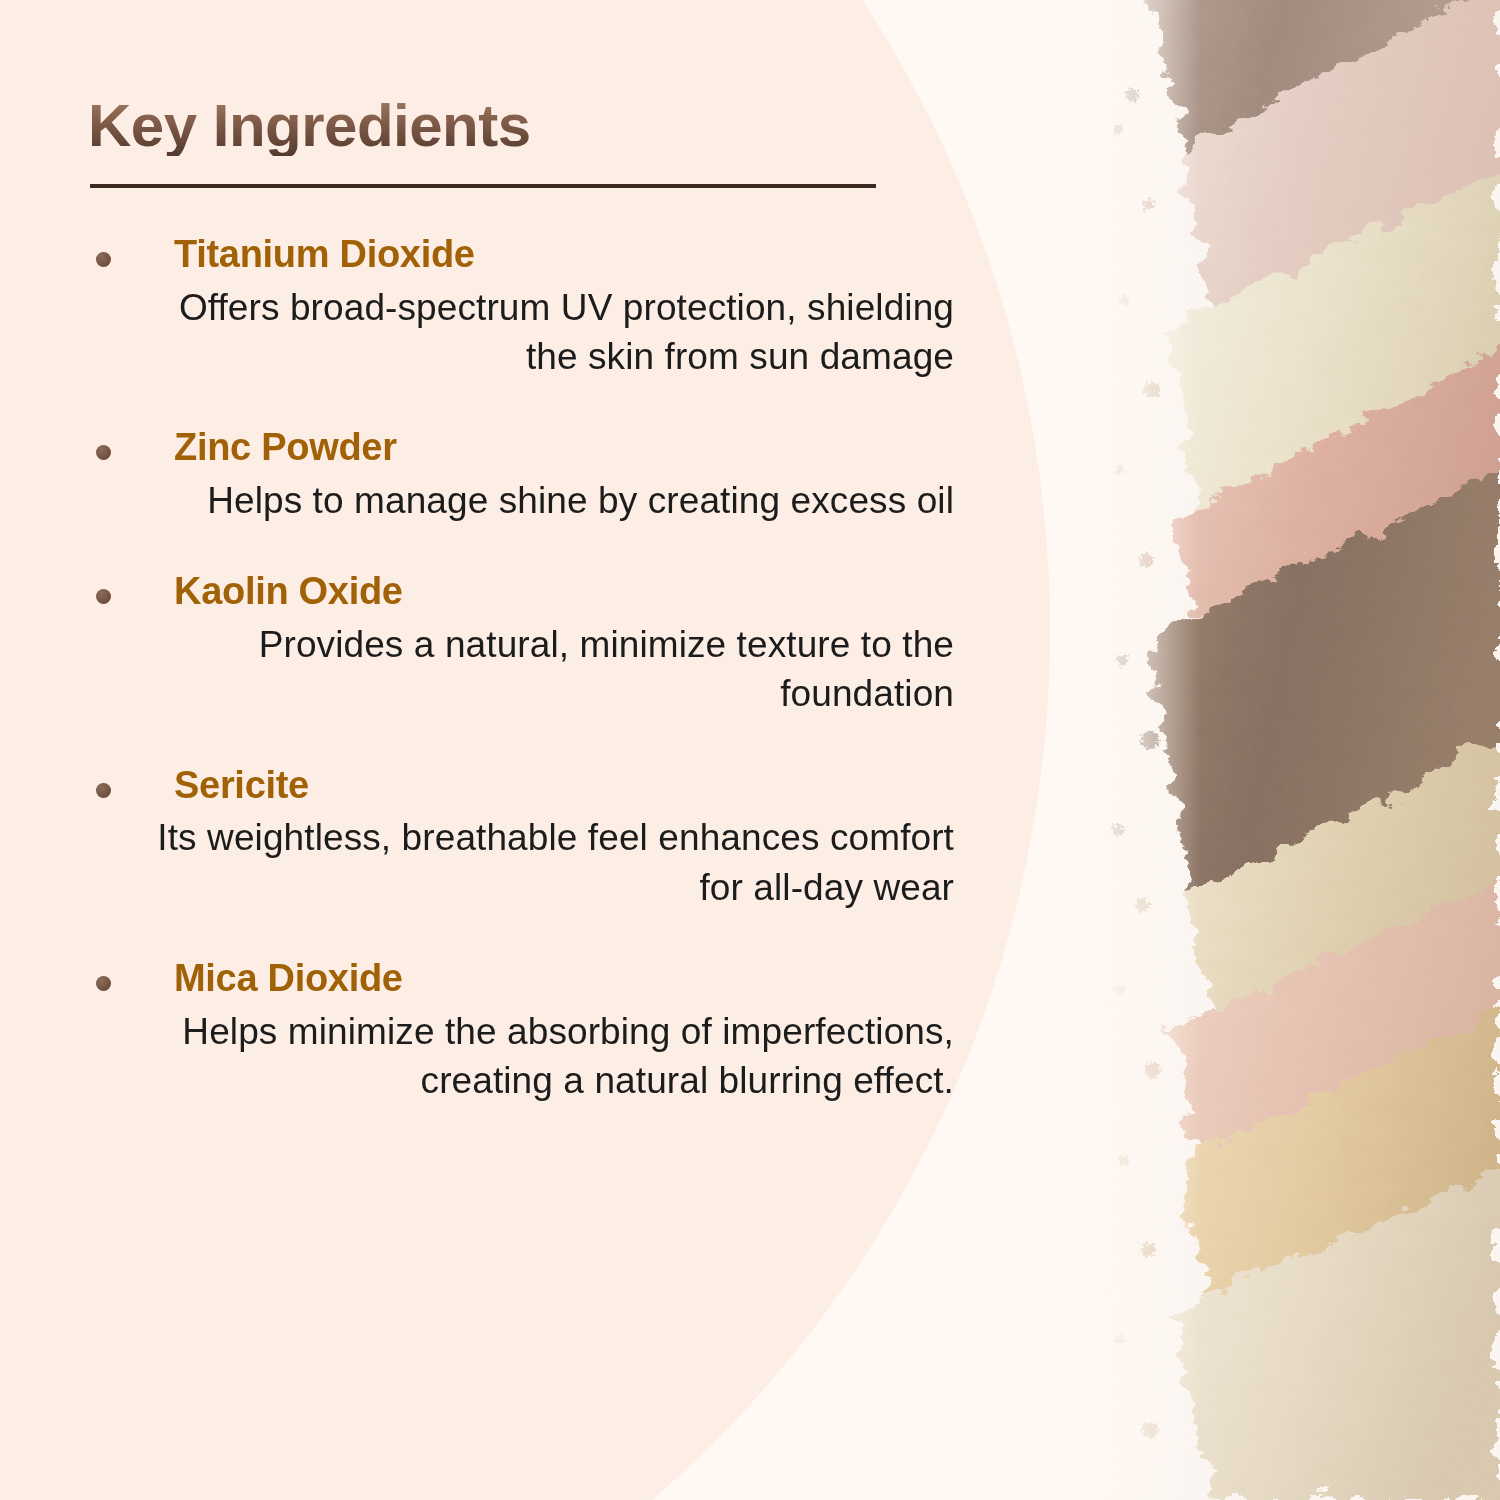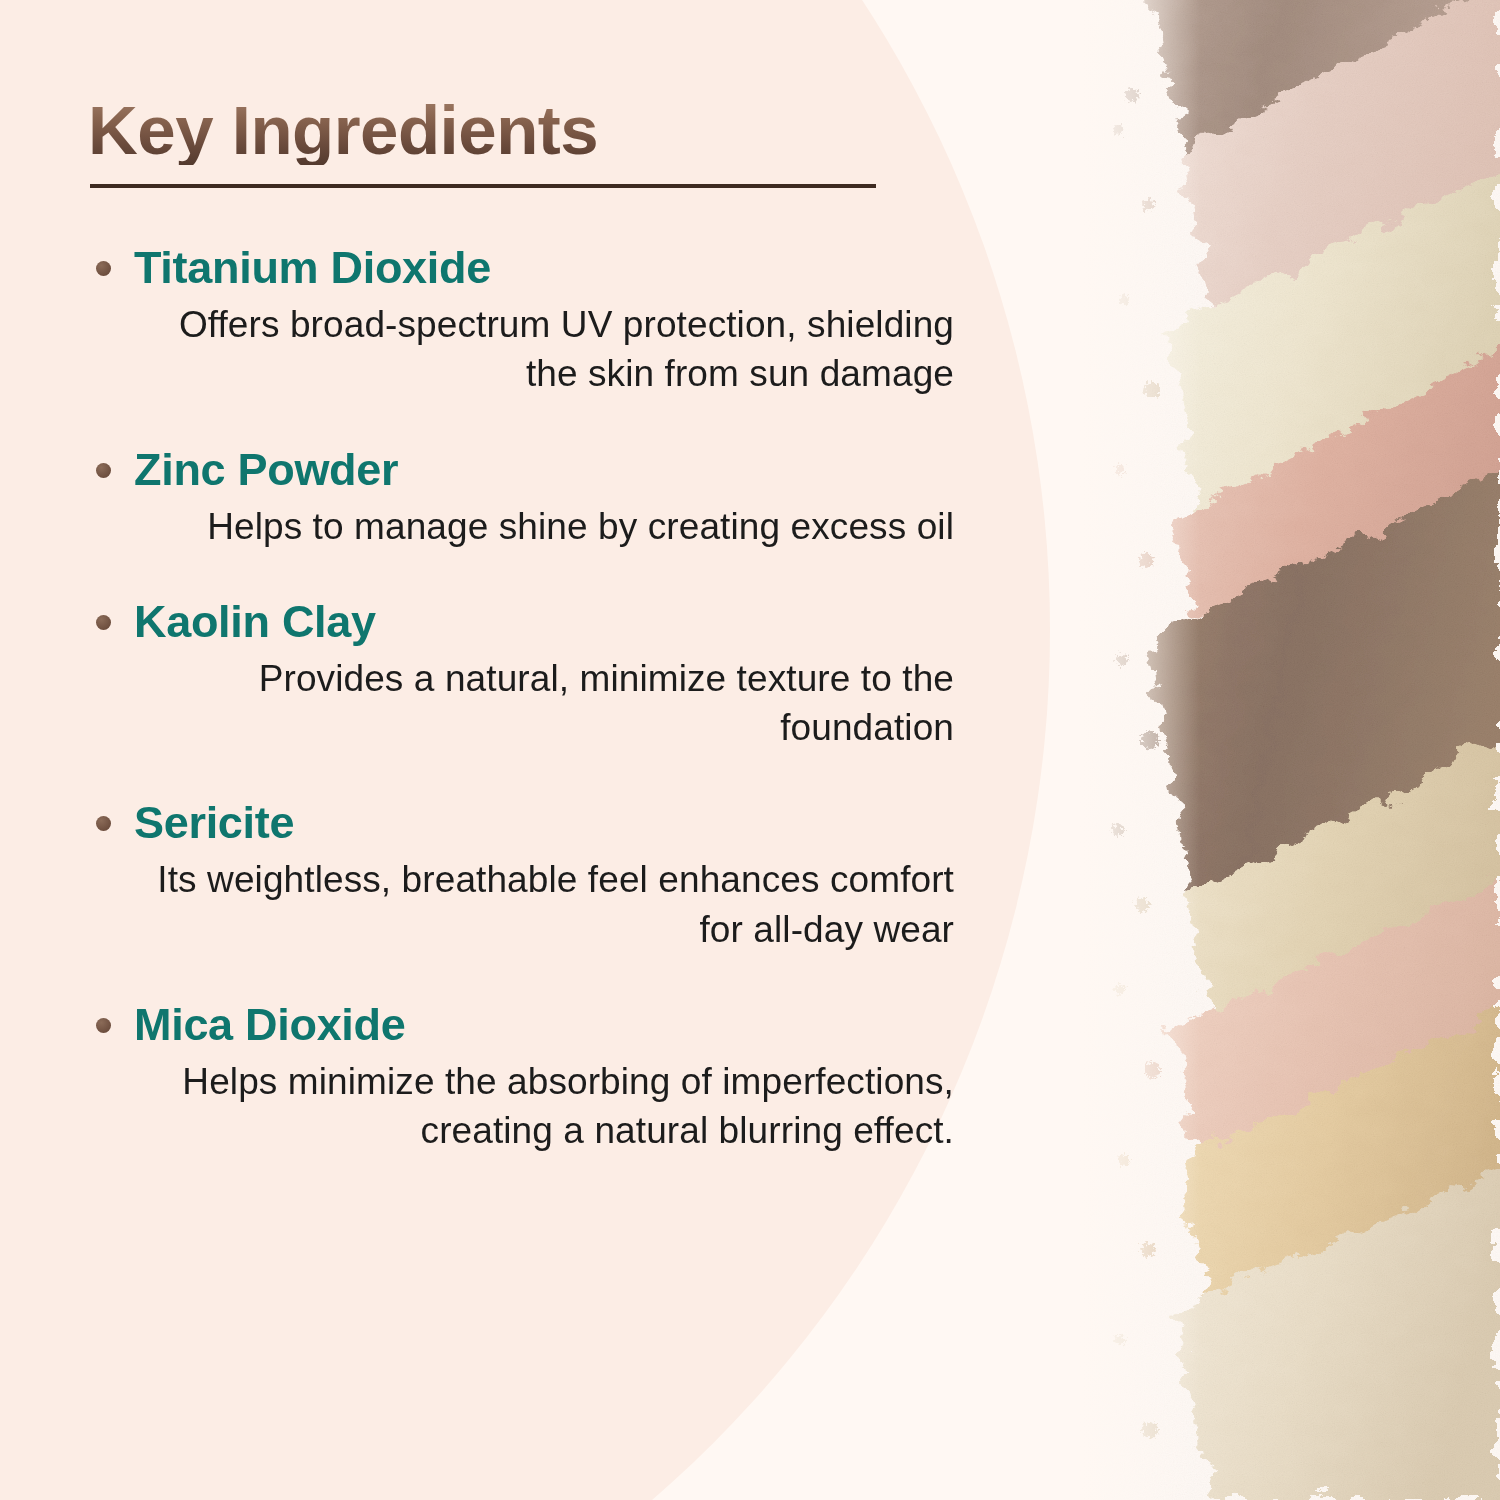--- a/index.html
+++ b/index.html
@@ -36,21 +36,21 @@
   #content{
     position:absolute;
     left:0; top:0;
     width:1060px; height:1500px;
     padding:96px 0 0 88px;
   }
 
   
   #title-wrap{ position:relative; width:800px; }
   #page-title{
-    font-size:69px;
+    font-size:60px;
     font-weight:bold;
     letter-spacing:-0.5px;
     line-height:1.0;
     background:linear-gradient(to bottom, #A27E68 0%, #8A6550 30%, #6B4B3C 70%, #533A2E 100%);
     -webkit-background-clip:text;
     background-clip:text;
     color:transparent;
     -webkit-text-fill-color:transparent;
     display:inline-block;
     white-space:nowrap;
@@ -76,25 +76,26 @@
   .ingredient-item:last-child{ margin-bottom:0; }
   .bullet-dot{
     position:absolute;
     left:8px; top:20px;
     width:15px; height:15px;
     border-radius:50%;
     background:radial-gradient(circle at 35% 30%, #8B6B58, #6E4F3F 70%, #5E4233 100%);
   }
   .ingredient-name{
     display:block;
-    font-size:45px;
+    font-size:38px;
     font-weight:bold;
-    color:#0f766e;
+    color:#a16207;
     letter-spacing:-0.3px;
     line-height:1.18;
+    margin-left:40px;
   }
   .ingredient-desc{
     display:block;
     margin-top:6px;
     font-size:37px;
     font-weight:300;
     color:#1C1C1C;
     line-height:1.33;
     letter-spacing:0.1px;
     max-width:820px;
@@ -247,21 +248,21 @@
     </li>
 
     <li class="ingredient-item">
       <span class="bullet-dot"></span>
       <span class="ingredient-name">Zinc Powder</span>
       <span class="ingredient-desc">Helps to manage shine by creating excess oil</span>
     </li>
 
     <li class="ingredient-item">
       <span class="bullet-dot"></span>
-      <span class="ingredient-name">Kaolin Clay</span>
+      <span class="ingredient-name">Kaolin Oxide</span>
       <span class="ingredient-desc">Provides a natural, minimize texture to the foundation</span>
     </li>
 
     <li class="ingredient-item">
       <span class="bullet-dot"></span>
       <span class="ingredient-name">Sericite</span>
       <span class="ingredient-desc">Its weightless, breathable feel enhances comfort for all-day wear</span>
     </li>
 
     <li class="ingredient-item">

